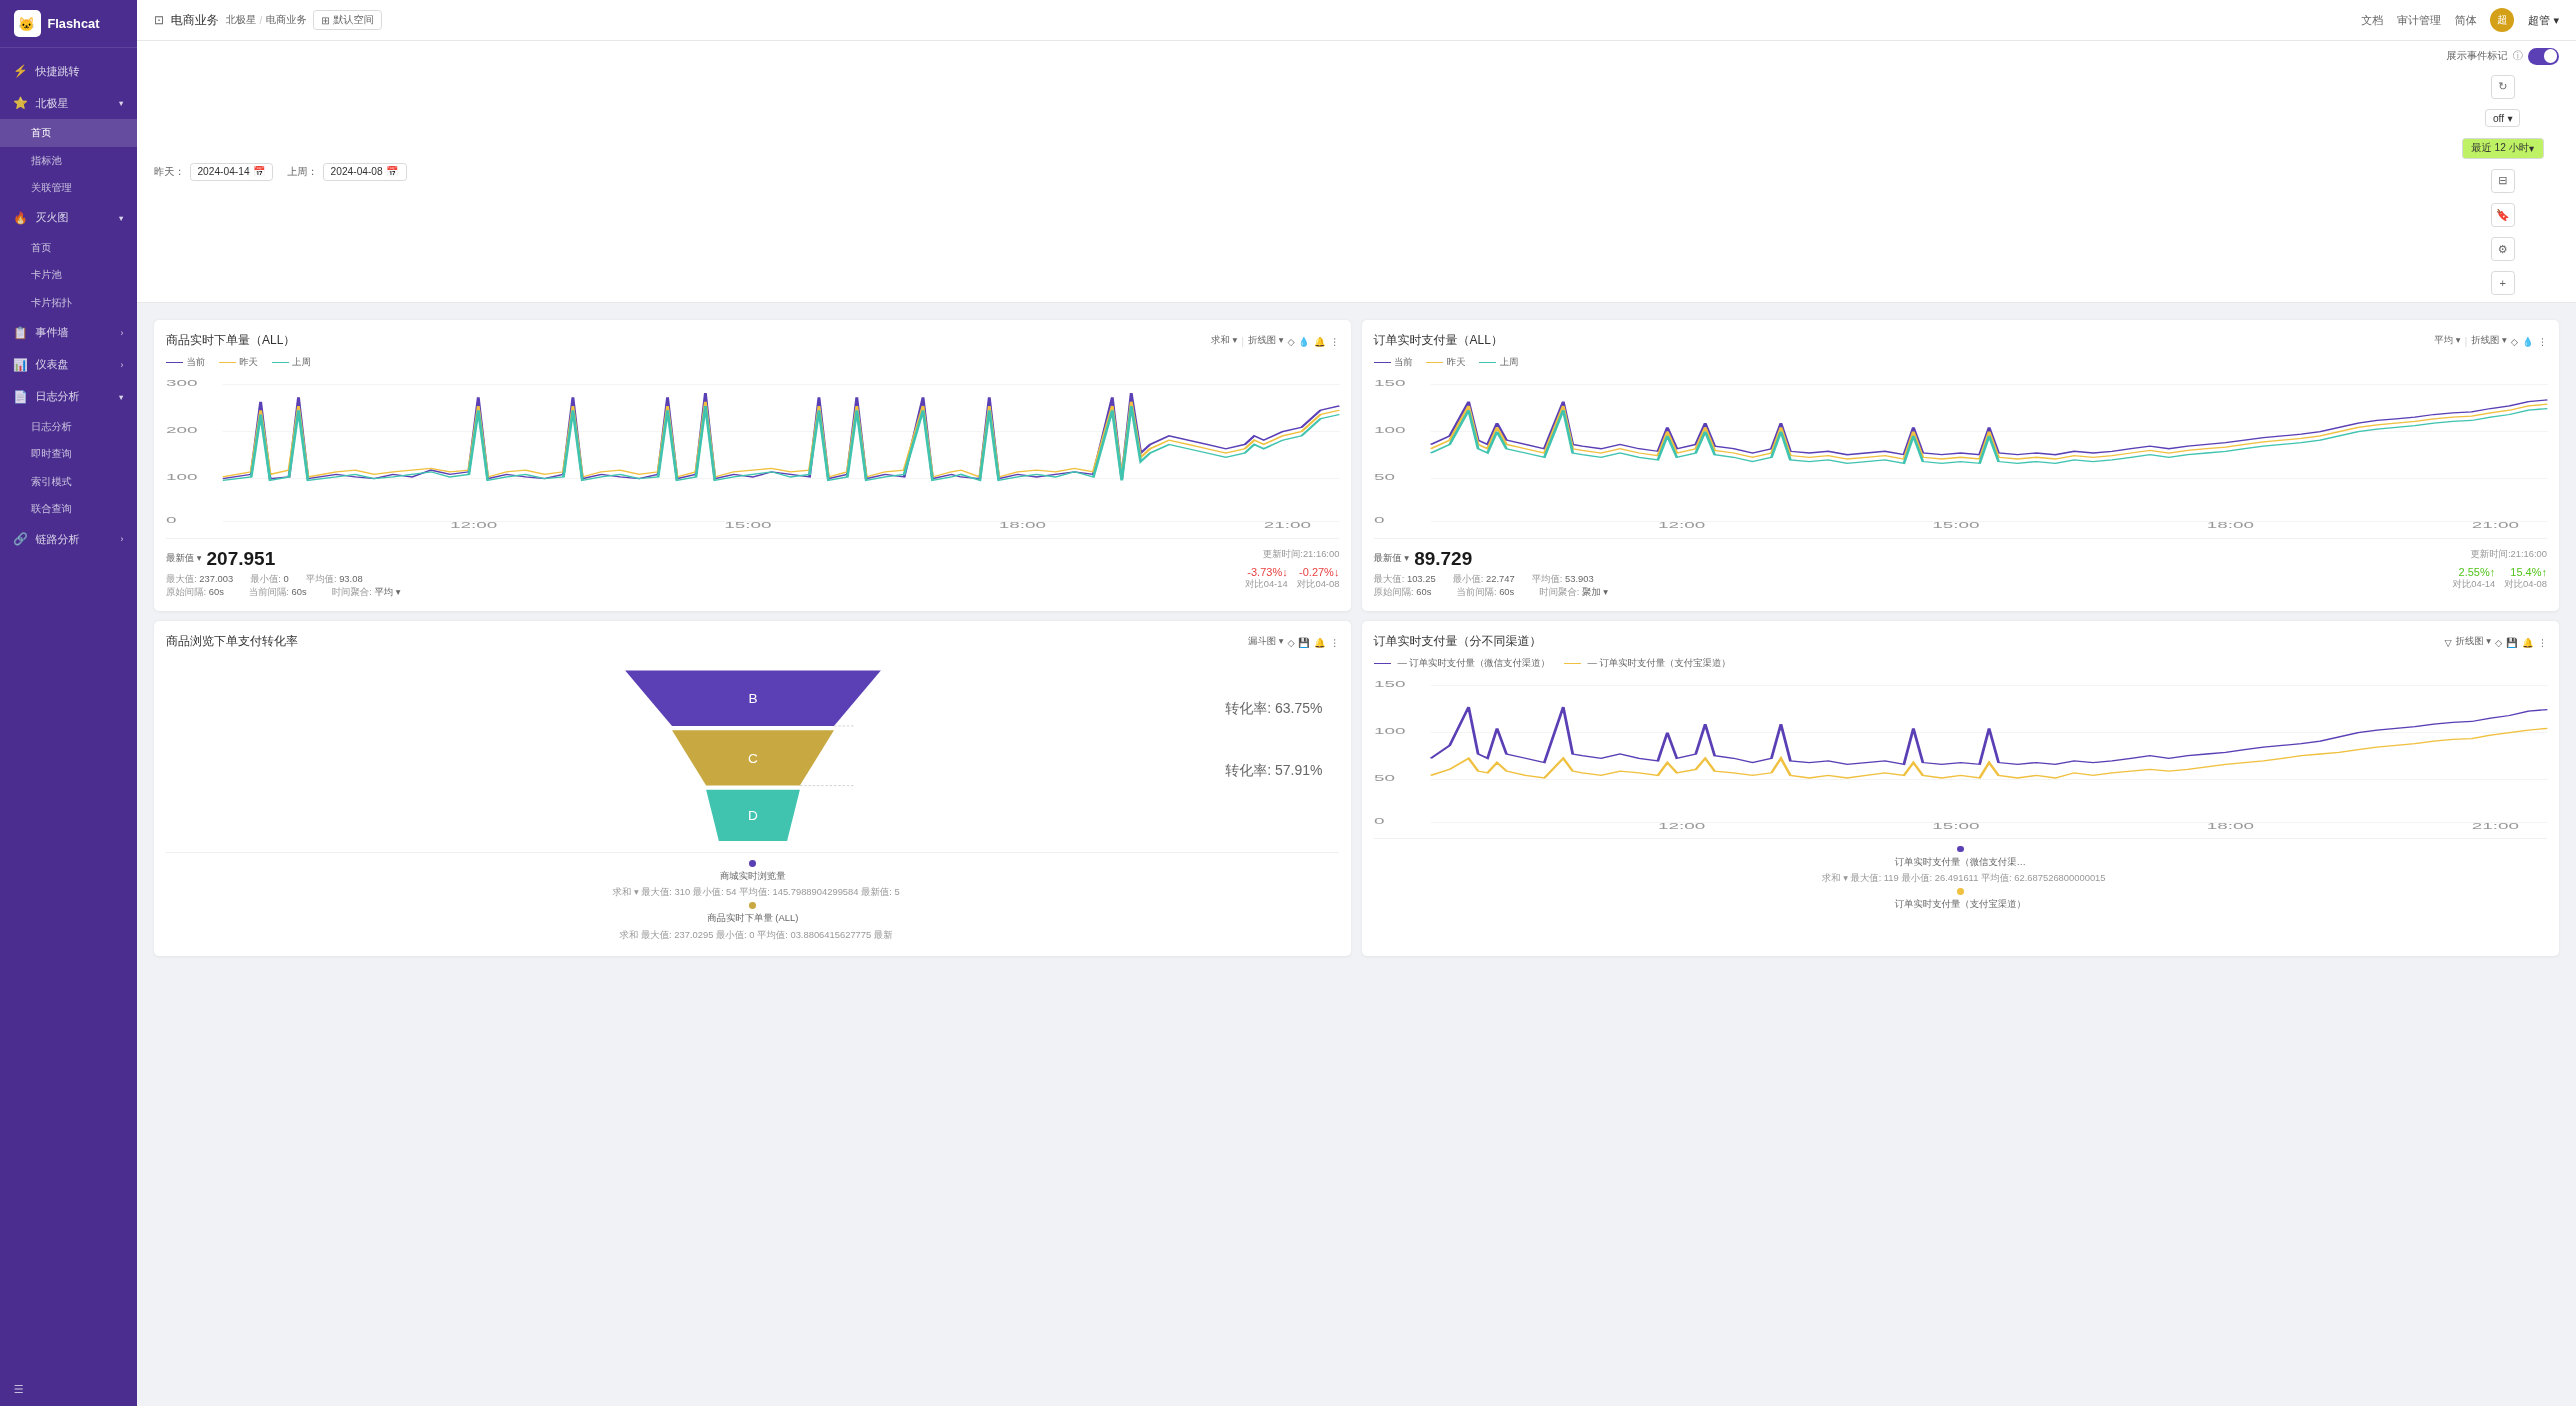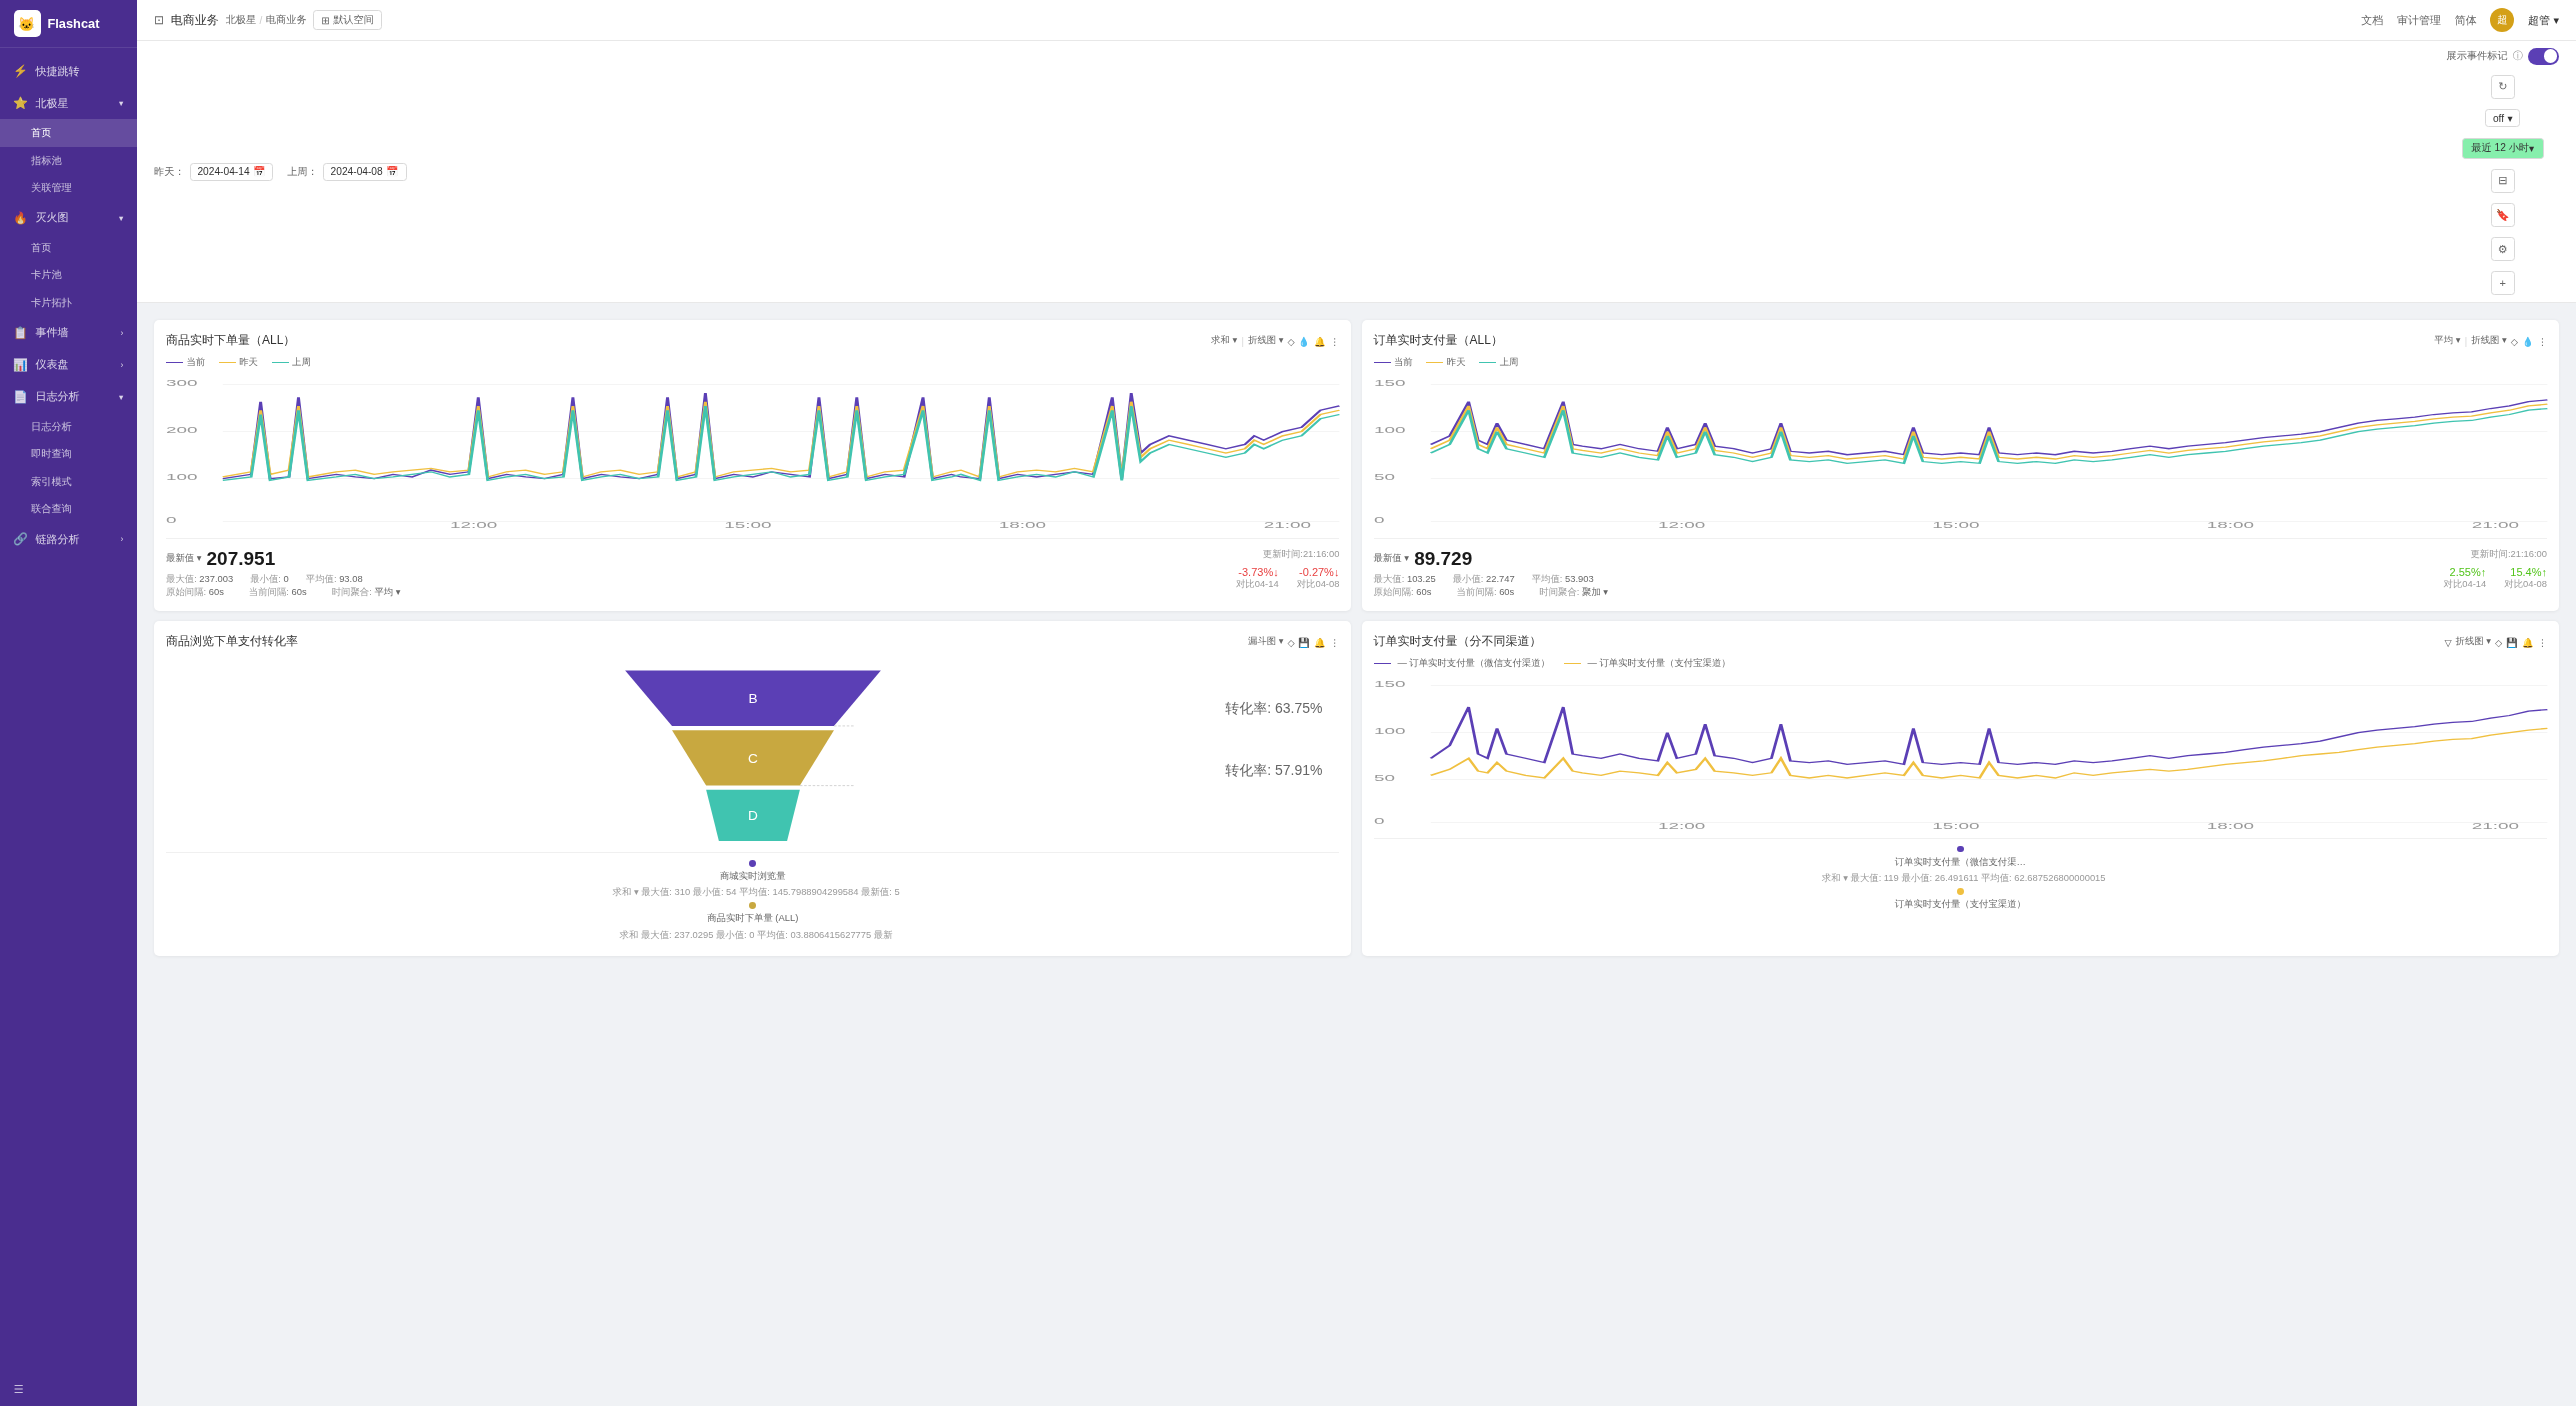--- a/index.html
+++ b/index.html
@@ -39,21 +39,21 @@
     
     .filter-bar { background: white; padding: 6.8px 17px; display: flex; align-items: center; gap: 13.7px; border-bottom: 0.9px solid #e8e8e8; flex-shrink: 0; }
     .filter-item { display: flex; align-items: center; gap: 5.1px; font-size: 10.2px; color: #666; }
     .date-input { display: flex; align-items: center; gap: 3.4px; border: 0.9px solid #d9d9d9; border-radius: 3.4px; padding: 2.6px 6.8px; font-size: 10.2px; color: #333; background: white; cursor: pointer; }
     .filter-right { margin-left: auto; display: flex; align-items: center; gap: 10.2px; flex-direction: column; }
     .event-mark { display: flex; align-items: center; gap: 5.1px; font-size: 10.2px; color: #666; }
     .toggle-switch { width: 31px; height: 17px; background: #5b3fb5; border-radius: 8.5px; position: relative; cursor: pointer; }
     .toggle-knob { width: 13.7px; height: 13.7px; background: white; border-radius: 50%; position: absolute; top: 1.7px; right: 1.7px; }
     .refresh-btn { width: 24px; height: 24px; display: flex; align-items: center; justify-content: center; border: 0.9px solid #d9d9d9; border-radius: 3.4px; cursor: pointer; color: #666; background: white; }
     .off-dropdown { display: flex; align-items: center; gap: 3.4px; border: 0.9px solid #d9d9d9; border-radius: 3.4px; padding: 2.6px 6.8px; font-size: 10.2px; color: #333; background: white; cursor: pointer; }
-    .time-dropdown { display: flex; align-items: center; gap: 0; border: 0.9px solid #d9d9d9; border-radius: 3.4px; padding: 2.6px 8.5px; font-size: 10.2px; color: #333; background: #86efac; cursor: pointer; }
+    .time-dropdown { display: flex; align-items: center; gap: 0; border: 0.9px solid #d9d9d9; border-radius: 3.4px; padding: 2.6px 8.5px; font-size: 10.2px; color: #333; background: #bef264; cursor: pointer; }
     .icon-btn { width: 24px; height: 24px; display: flex; align-items: center; justify-content: center; border: 0.9px solid #d9d9d9; border-radius: 3.4px; cursor: pointer; color: #666; background: white; }
 
     
     .dashboard { padding: 17px; display: grid; grid-template-columns: 1fr 1fr; grid-template-rows: auto auto; gap: 10.2px; }
 
     
     .chart-card { background: white; border-radius: 5.1px; padding: 12px; box-shadow: 0 0.9px 3.4px rgba(0,0,0,0.06); }
     .card-header { display: flex; align-items: center; justify-content: space-between; margin-bottom: 6.8px; }
     .card-title { font-size: 12px; font-weight: 500; color: #333; }
     .card-controls { display: flex; align-items: flex-end; gap: 4px; }
@@ -64,21 +64,21 @@
     .legend-line { width: 17px; height: 1.7px; }
     .chart-area { position: relative; height: 154px; }
     .chart-footer { margin-top: 8.5px; border-top: 0.9px solid #f0f0f0; padding-top: 8.5px; }
     .chart-footer-row { display: flex; align-items: flex-start; justify-content: space-between; }
     .metric-main { display: flex; align-items: center; gap: 5.1px; }
     .metric-value { font-size: 19px; font-weight: 600; color: #1a1a1a; }
     .metric-label { font-size: 9.4px; color: #666; cursor: pointer; }
     .metric-sub { display: flex; gap: 17px; margin-top: 3.4px; }
     .metric-sub-item { font-size: 9.4px; color: #999; }
     .metric-sub-item span { color: #666; }
-    .metric-changes { display: flex; gap: 18px; }
+    .metric-changes { display: flex; gap: 9px; }
     .change-item { text-align: right; }
     .change-value { font-size: 11px; font-weight: 500; }
     .change-down { color: #e84040; }
     .change-up { color: #52c41a; }
     .change-label { font-size: 9.4px; color: #999; }
     .update-time { font-size: 9.4px; color: #999; margin-bottom: 5.1px; text-align: right; }
     .interval-row { display: flex; gap: 25px; }
     .interval-item { font-size: 9.4px; color: #999; }
     .interval-item span { color: #666; }
 

